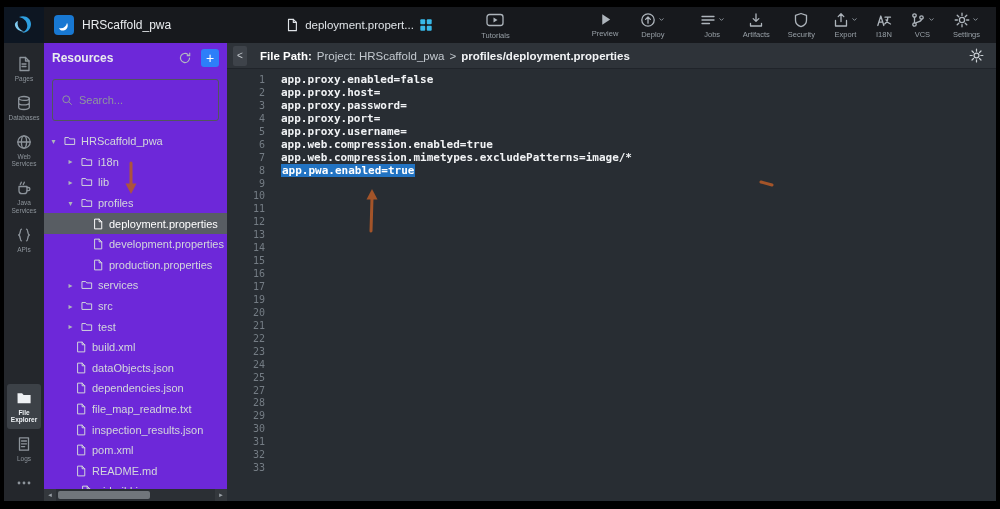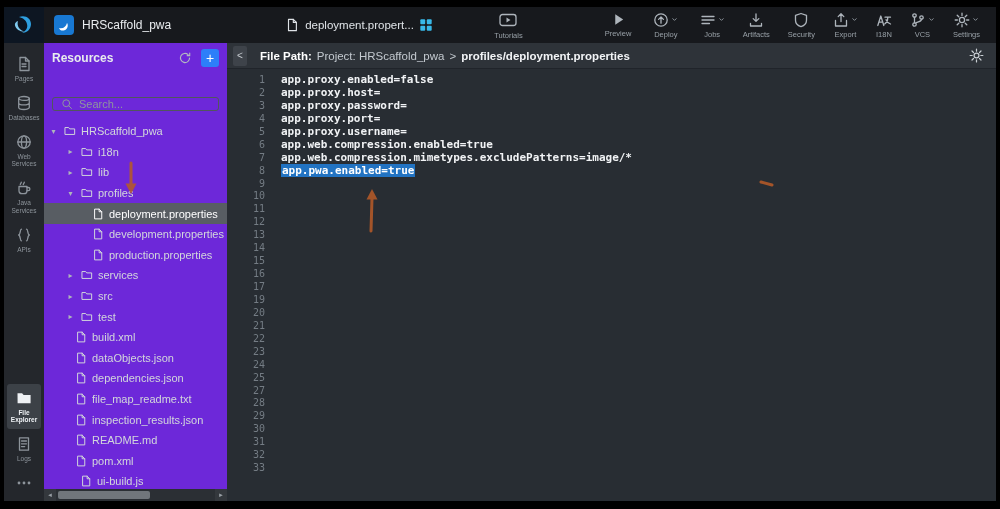--- a/index.html
+++ b/index.html
@@ -13,21 +13,21 @@
   .logo-box { width:40px; background:#0d1622; display:flex; align-items:center; justify-content:center; cursor:pointer; }
   .project { display:flex; align-items:center; gap:8px; padding:0 10px; cursor:pointer; }
   .project-name { color:#e9ecef; font-size:12px; }
   .tab { display:flex; align-items:center; gap:6px; margin-left:96px; padding:0 8px; color:#dfe3e7;
          font-size:11.5px; cursor:pointer; }
   .tab .tab-label { max-width:108px; overflow:hidden; white-space:nowrap; }
   .tb-item { display:flex; flex-direction:column; align-items:center; justify-content:center; gap:2px;
              padding:2px 4px; cursor:pointer; color:#aeb5bc; }
   .tb-item .ico-row { display:flex; align-items:center; gap:2px; }
   .tb-lbl { font-size:7.5px; color:#98a0a7; white-space:nowrap; }
-  .tb-tutorials { margin-left:49px; }
+  .tb-tutorials { margin-left:36px; }
   .tb-preview  { margin-left:74px; }
   .tb-deploy   { margin-left:14px; }
   .tb-right { margin-left:auto; display:flex; align-items:center; gap:10px; padding-right:12px; }
   .chev { width:7px; height:7px; display:inline-flex; color:#8d949b; }
   .chev svg { width:100%; height:100%; fill:none; stroke:currentColor; stroke-width:2.2; }
 
   
   .body { flex:1; display:flex; min-height:0; }
 
   
@@ -40,21 +40,21 @@
   .rail-spacer { flex:1; }
 
   
   .resources { flex:0 0 183px; background:#6d28d9; display:flex; flex-direction:column; min-width:0; position:relative; }
   .res-head { flex:0 0 30px; display:flex; align-items:center; gap:9px; padding:0 8px; }
   .res-title { flex:1; color:#e8ebee; font-size:12px; font-weight:bold; }
   .res-head .ic { color:#b3b9c0; cursor:pointer; }
   .plus-btn { width:18px; height:18px; background:#2d7ff9; border-radius:3px; color:#fff;
               display:flex; align-items:center; justify-content:center; font-size:14px; line-height:1;
               cursor:pointer; }
-  .search { margin:24px 8px 10px; height:14px; border:1px solid #51565d; border-radius:3px;
+  .search { margin:6px 8px 10px; height:42px; border:1px solid #51565d; border-radius:3px;
             display:flex; align-items:center; gap:6px; padding:0 8px; color:#8f969d; }
   .search input { flex:1; min-width:0; background:transparent; border:none; outline:none;
                   color:#cfd4d9; font-size:11px; }
   .search input::placeholder { color:#8f969d; }
   .tree { flex:1; overflow:hidden; font-size:11px; color:#d3d7db; }
   .tree-row { height:20.6px; display:flex; align-items:center; gap:5px; white-space:nowrap;
               overflow:hidden; cursor:pointer; }
   .tree-row.selected { background:#585d63; color:#fff; }
   .caret { flex:0 0 11px; font-size:8px; color:#aeb5bc; text-align:center; }
   .t-lbl { overflow:hidden; }
@@ -508,30 +508,30 @@
             </span>
             <span class="t-lbl">inspection_results.json</span>
           </div>
           <div class="tree-row" style="padding-left: 31px;">
             <span class="ic ic12">
               <svg viewBox="0 0 16 16">
                 <path d="M4 1.5h5.5L13 5v9.5H4z"></path>
                 <path d="M9.5 1.5V5H13"></path>
               </svg>
             </span>
+            <span class="t-lbl">pom.xml</span>
+          </div>
+          <div class="tree-row" style="padding-left: 31px;">
+            <span class="ic ic12">
+              <svg viewBox="0 0 16 16">
+                <path d="M4 1.5h5.5L13 5v9.5H4z"></path>
+                <path d="M9.5 1.5V5H13"></path>
+              </svg>
+            </span>
             <span class="t-lbl">README.md</span>
-          </div>
-          <div class="tree-row" style="padding-left: 31px;">
-            <span class="ic ic12">
-              <svg viewBox="0 0 16 16">
-                <path d="M4 1.5h5.5L13 5v9.5H4z"></path>
-                <path d="M9.5 1.5V5H13"></path>
-              </svg>
-            </span>
-            <span class="t-lbl">pom.xml</span>
           </div>
           <div class="tree-row" style="padding-left: 36px;">
             <span class="ic ic12">
               <svg viewBox="0 0 16 16">
                 <path d="M4 1.5h5.5L13 5v9.5H4z"></path>
                 <path d="M9.5 1.5V5H13"></path>
               </svg>
             </span>
             <span class="t-lbl">ui-build.js</span>
           </div>

